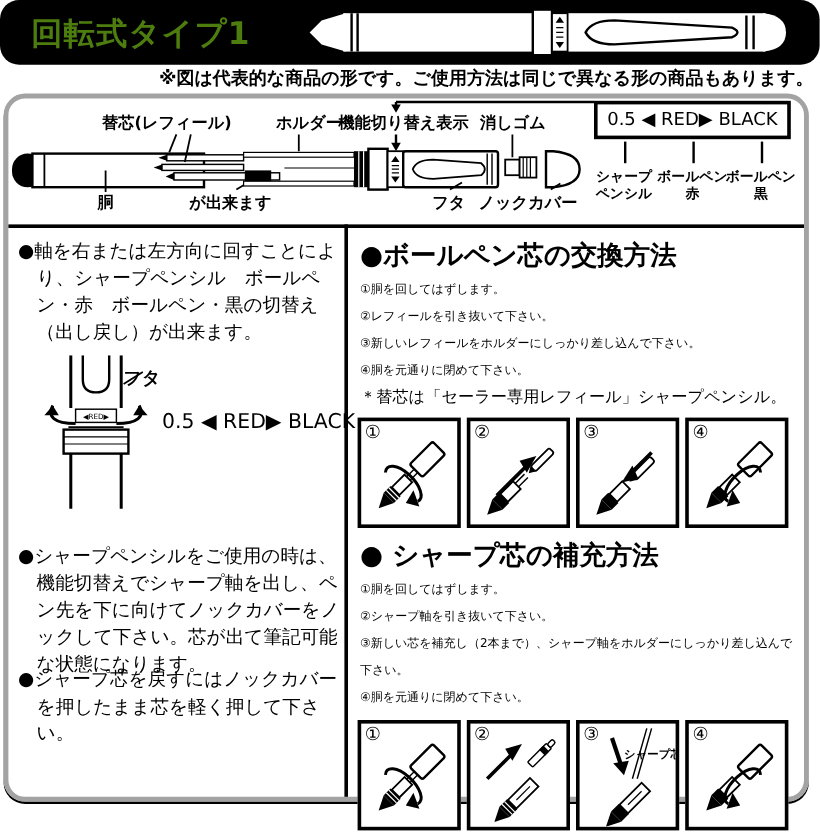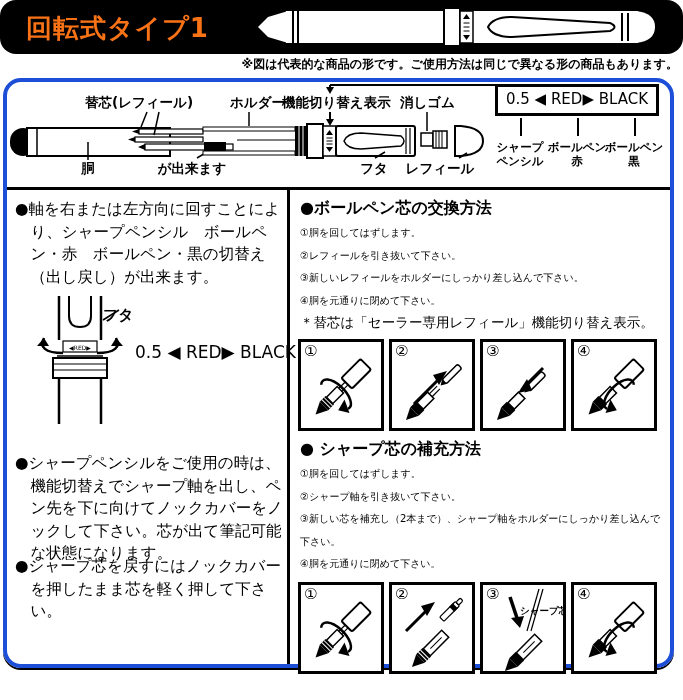--- a/index.html
+++ b/index.html
@@ -1,45 +1,45 @@
 <!DOCTYPE html>
 <html><head>
 <meta charset="utf-8">
 <style>
   html,body{margin:0;padding:0;background:#fff;}
   body{width:683px;height:700px;position:relative;overflow:hidden;
        font-family:"DejaVu Sans",sans-serif;color:#000;}
   .abs{position:absolute;}
   
   .banner{left:0;top:0;width:683px;height:54px;background:#000;border-radius:16px;}
-  .title{left:26px;top:11px;font-size:26px;font-weight:bold;color:#f97316;letter-spacing:1px;}
-  .note{left:0;top:56px;width:678px;text-align:right;font-size:12px;font-weight:600;}
+  .title{left:26px;top:11px;font-size:26px;font-weight:bold;color:#4d7c0f;letter-spacing:1px;}
+  .note{left:0;top:56px;width:678px;text-align:right;font-size:15px;font-weight:600;}
   
-  .mainbox{left:3px;top:78px;width:671px;height:590px;border:4px solid #1d4ed8;
+  .mainbox{left:3px;top:78px;width:671px;height:590px;border:4px solid #a3a3a3;
            border-radius:18px;box-sizing:border-box;box-shadow:0 2px 0 #000;}
   .hdiv{left:0;right:0;top:105px;height:3px;background:#000;}
   .vdiv{left:280px;top:105px;bottom:0;width:3px;background:#000;}
   
   .parts{left:0;top:0;width:663px;height:105px;}
   .plabel{font-size:13.5px;font-weight:bold;white-space:nowrap;}
   .pcenter{transform:translateX(-50%);}
   .indbox{left:488px;top:2px;width:158px;height:26px;border:3px solid #000;
           font-size:15px;text-align:center;line-height:25px;white-space:nowrap;}
   .mode{top:58px;width:70px;margin-left:-35px;text-align:center;font-size:11.5px;
         font-weight:bold;line-height:14px;white-space:pre-line;}
   .tick{top:36px;width:2px;height:18px;background:#000;}
   
   .leftcol{left:0;top:108px;width:280px;bottom:0;}
   .rightcol{left:283px;top:108px;right:0;bottom:0;}
   .bullet{left:8px;width:262px;font-size:15.5px;line-height:22.5px;
           text-indent:-1em;padding-left:1em;font-weight:500;}
   .capdiagram{left:22px;top:106px;}
   .caplabel{left:96px;top:116px;font-size:15px;font-weight:bold;}
   .redblack{left:128px;top:152px;font-size:17px;white-space:nowrap;}
-  .rheading{margin:8px 0 3px 10px;font-size:16px;font-weight:bold;}
+  .rheading{margin:8px 0 3px 10px;font-size:22px;font-weight:bold;}
   .steps{list-style:none;margin:0;padding:0 2px 0 10px;font-size:10px;line-height:22.5px;}
   .steps li{white-space:normal;}
   .rnote{margin:0 0 0 10px;font-size:13.5px;line-height:21px;}
   .figrow{display:flex;gap:5px;margin:6px 0 0 8px;}
   .figbox{width:86px;height:92px;border:3px solid #000;box-sizing:border-box;
           position:relative;overflow:hidden;background:#fff;}
   .fignum{position:absolute;top:0;left:3px;font-size:15px;}
   .leadlabel{position:absolute;left:37px;top:20px;font-size:9.5px;font-weight:bold;white-space:nowrap;}
   svg{display:block;}
   .ol{fill:#fff;stroke:#000;}
@@ -132,21 +132,21 @@
       <path d="M448,44 L448,74 L454,74 Q476,72 476,59 Q476,46 454,44 Z" class="ol" stroke-width="2"></path>
       <line x1="452" y1="76" x2="460" y2="71" stroke="#000" stroke-width="1.5"></line>
     </svg>
     <div class="abs plabel" style="left:78px;top:12px">替芯(レフィール)</div>
     <div class="abs plabel" style="left:223px;top:12px">ホルダー</div>
     <div class="abs plabel" style="left:275px;top:12px">機能切り替え表示</div>
     <div class="abs plabel" style="left:393px;top:12px">消しゴム</div>
     <div class="abs plabel pcenter" style="left:81px;top:78px">胴</div>
     <div class="abs plabel pcenter" style="left:185px;top:78px">が出来ます</div>
     <div class="abs plabel pcenter" style="left:367px;top:78px">フタ</div>
-    <div class="abs plabel pcenter" style="left:433px;top:78px">レフィール</div>
+    <div class="abs plabel pcenter" style="left:433px;top:78px">ノックカバー</div>
     <div class="abs indbox">0.5 ◀ RED▶ BLACK</div>
     <div class="abs tick" style="left:513px"></div>
     <div class="abs tick" style="left:570px"></div>
     <div class="abs tick" style="left:627px"></div>
     <div class="abs mode" style="left:513px">シャープ
 ペンシル</div>
     <div class="abs mode" style="left:570px">ボールペン
 赤</div>
     <div class="abs mode" style="left:627px">ボールペン
 黒</div>
@@ -182,21 +182,21 @@
 
   <div class="abs rightcol">
 
     <div class="rheading">●ボールペン芯の交換方法</div>
     <ul class="steps">
       <li>①胴を回してはずします。</li>
       <li>②レフィールを引き抜いて下さい。</li>
       <li>③新しいレフィールをホルダーにしっかり差し込んで下さい。</li>
       <li>④胴を元通りに閉めて下さい。</li>
     </ul>
-    <div class="rnote">＊替芯は「セーラー専用レフィール」機能切り替え表示。</div>
+    <div class="rnote">＊替芯は「セーラー専用レフィール」シャープペンシル。</div>
 
     <div class="figrow">
       <div class="figbox">
         <span class="fignum">①</span>
         <svg width="80" height="86" viewBox="0 0 80 86">
           <g transform="rotate(-45 40 47)">
             <polygon points="4,47 16,41 16,53" fill="#000"></polygon>
             <rect x="16" y="41" width="8" height="12" fill="#000"></rect>
             <line x1="19" y1="41" x2="19" y2="53" stroke="#fff"></line>
             <line x1="22" y1="41" x2="22" y2="53" stroke="#fff"></line>

